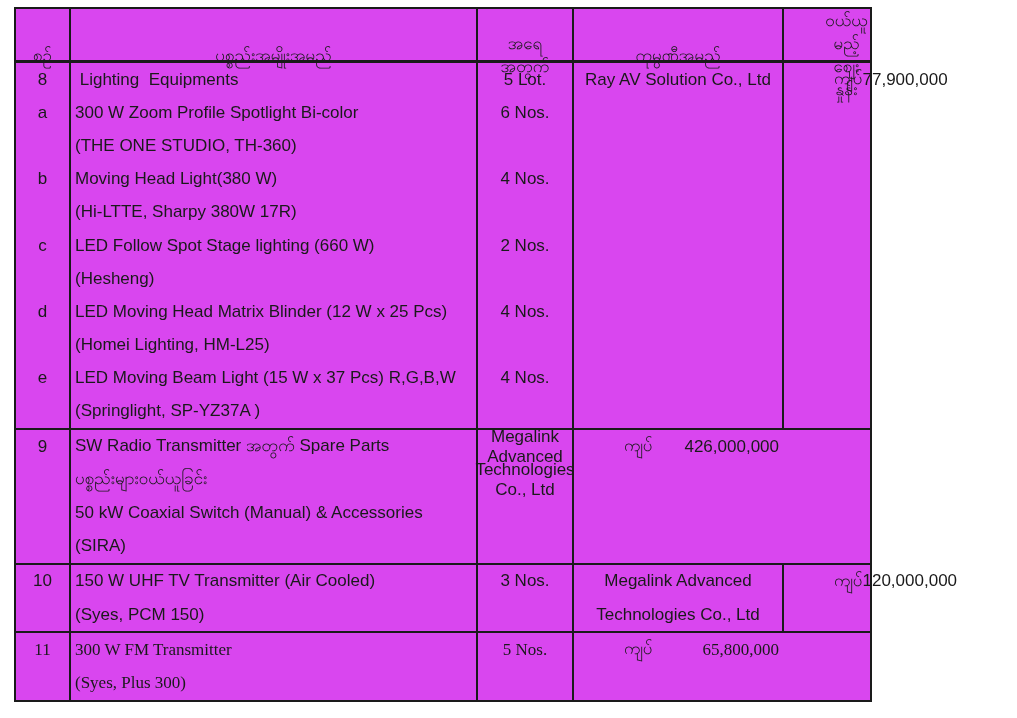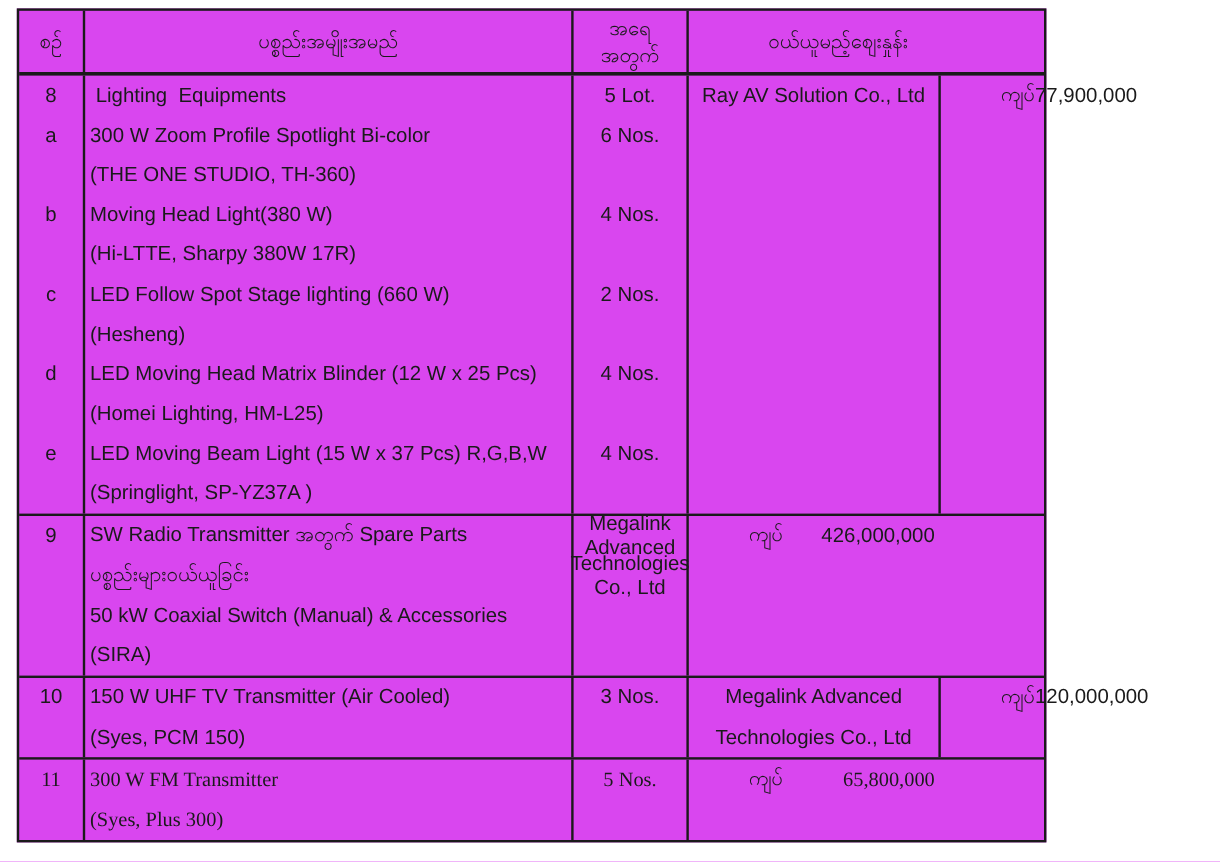--- a/index.html
+++ b/index.html
@@ -86,20 +86,23 @@
   <div class="grid-row header-row">
     <div class="cell h">
       <span>စဉ်</span>
     </div>
     <div class="cell h">
       <span>ပစ္စည်းအမျိုးအမည်</span>
     </div>
     <div class="cell h">
       <span>အရေ</span>
       <span>အတွက်</span>
+    </div>
+    <div class="cell h">
+      <span>ကုမ္ပဏီအမည်</span>
     </div>
     <div class="cell h">
       <span>ဝယ်ယူမည့်စျေးနှုန်း</span>
     </div>
   </div>
   <div>
       <div class="grid-row group">
         <div class="cell no-cell">
           <div class="line">8</div>
           <div class="line">a</div>

